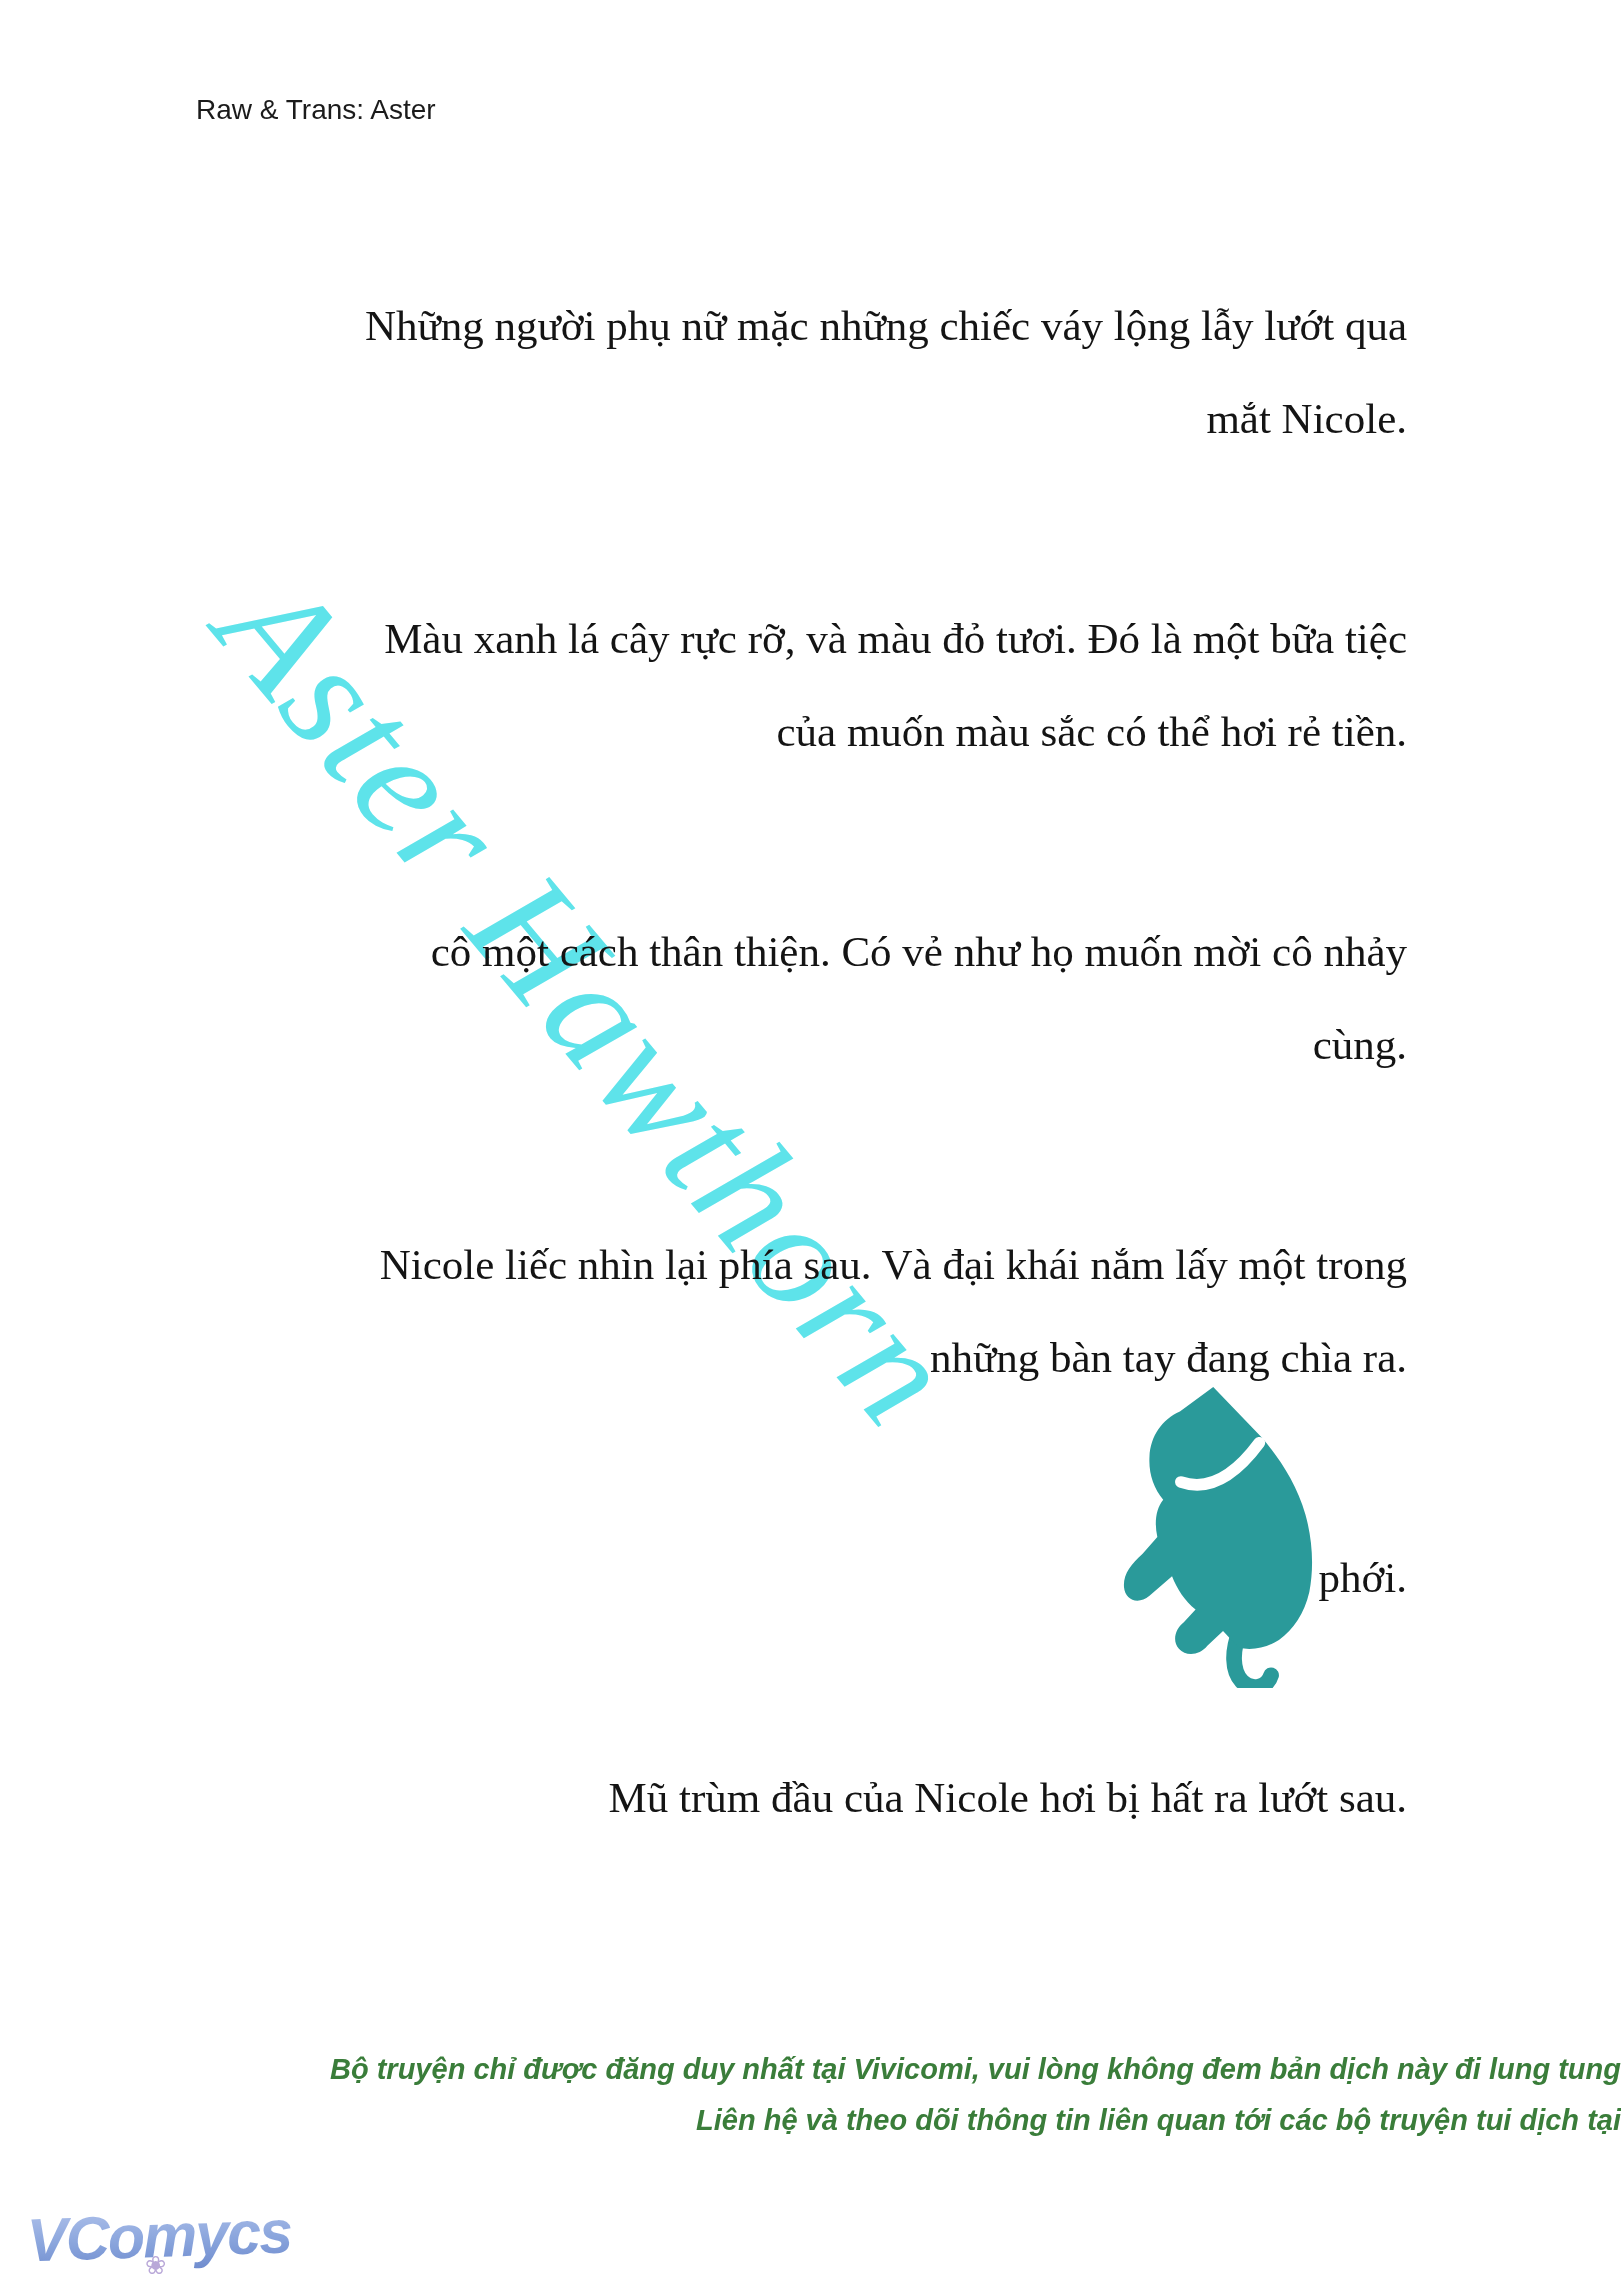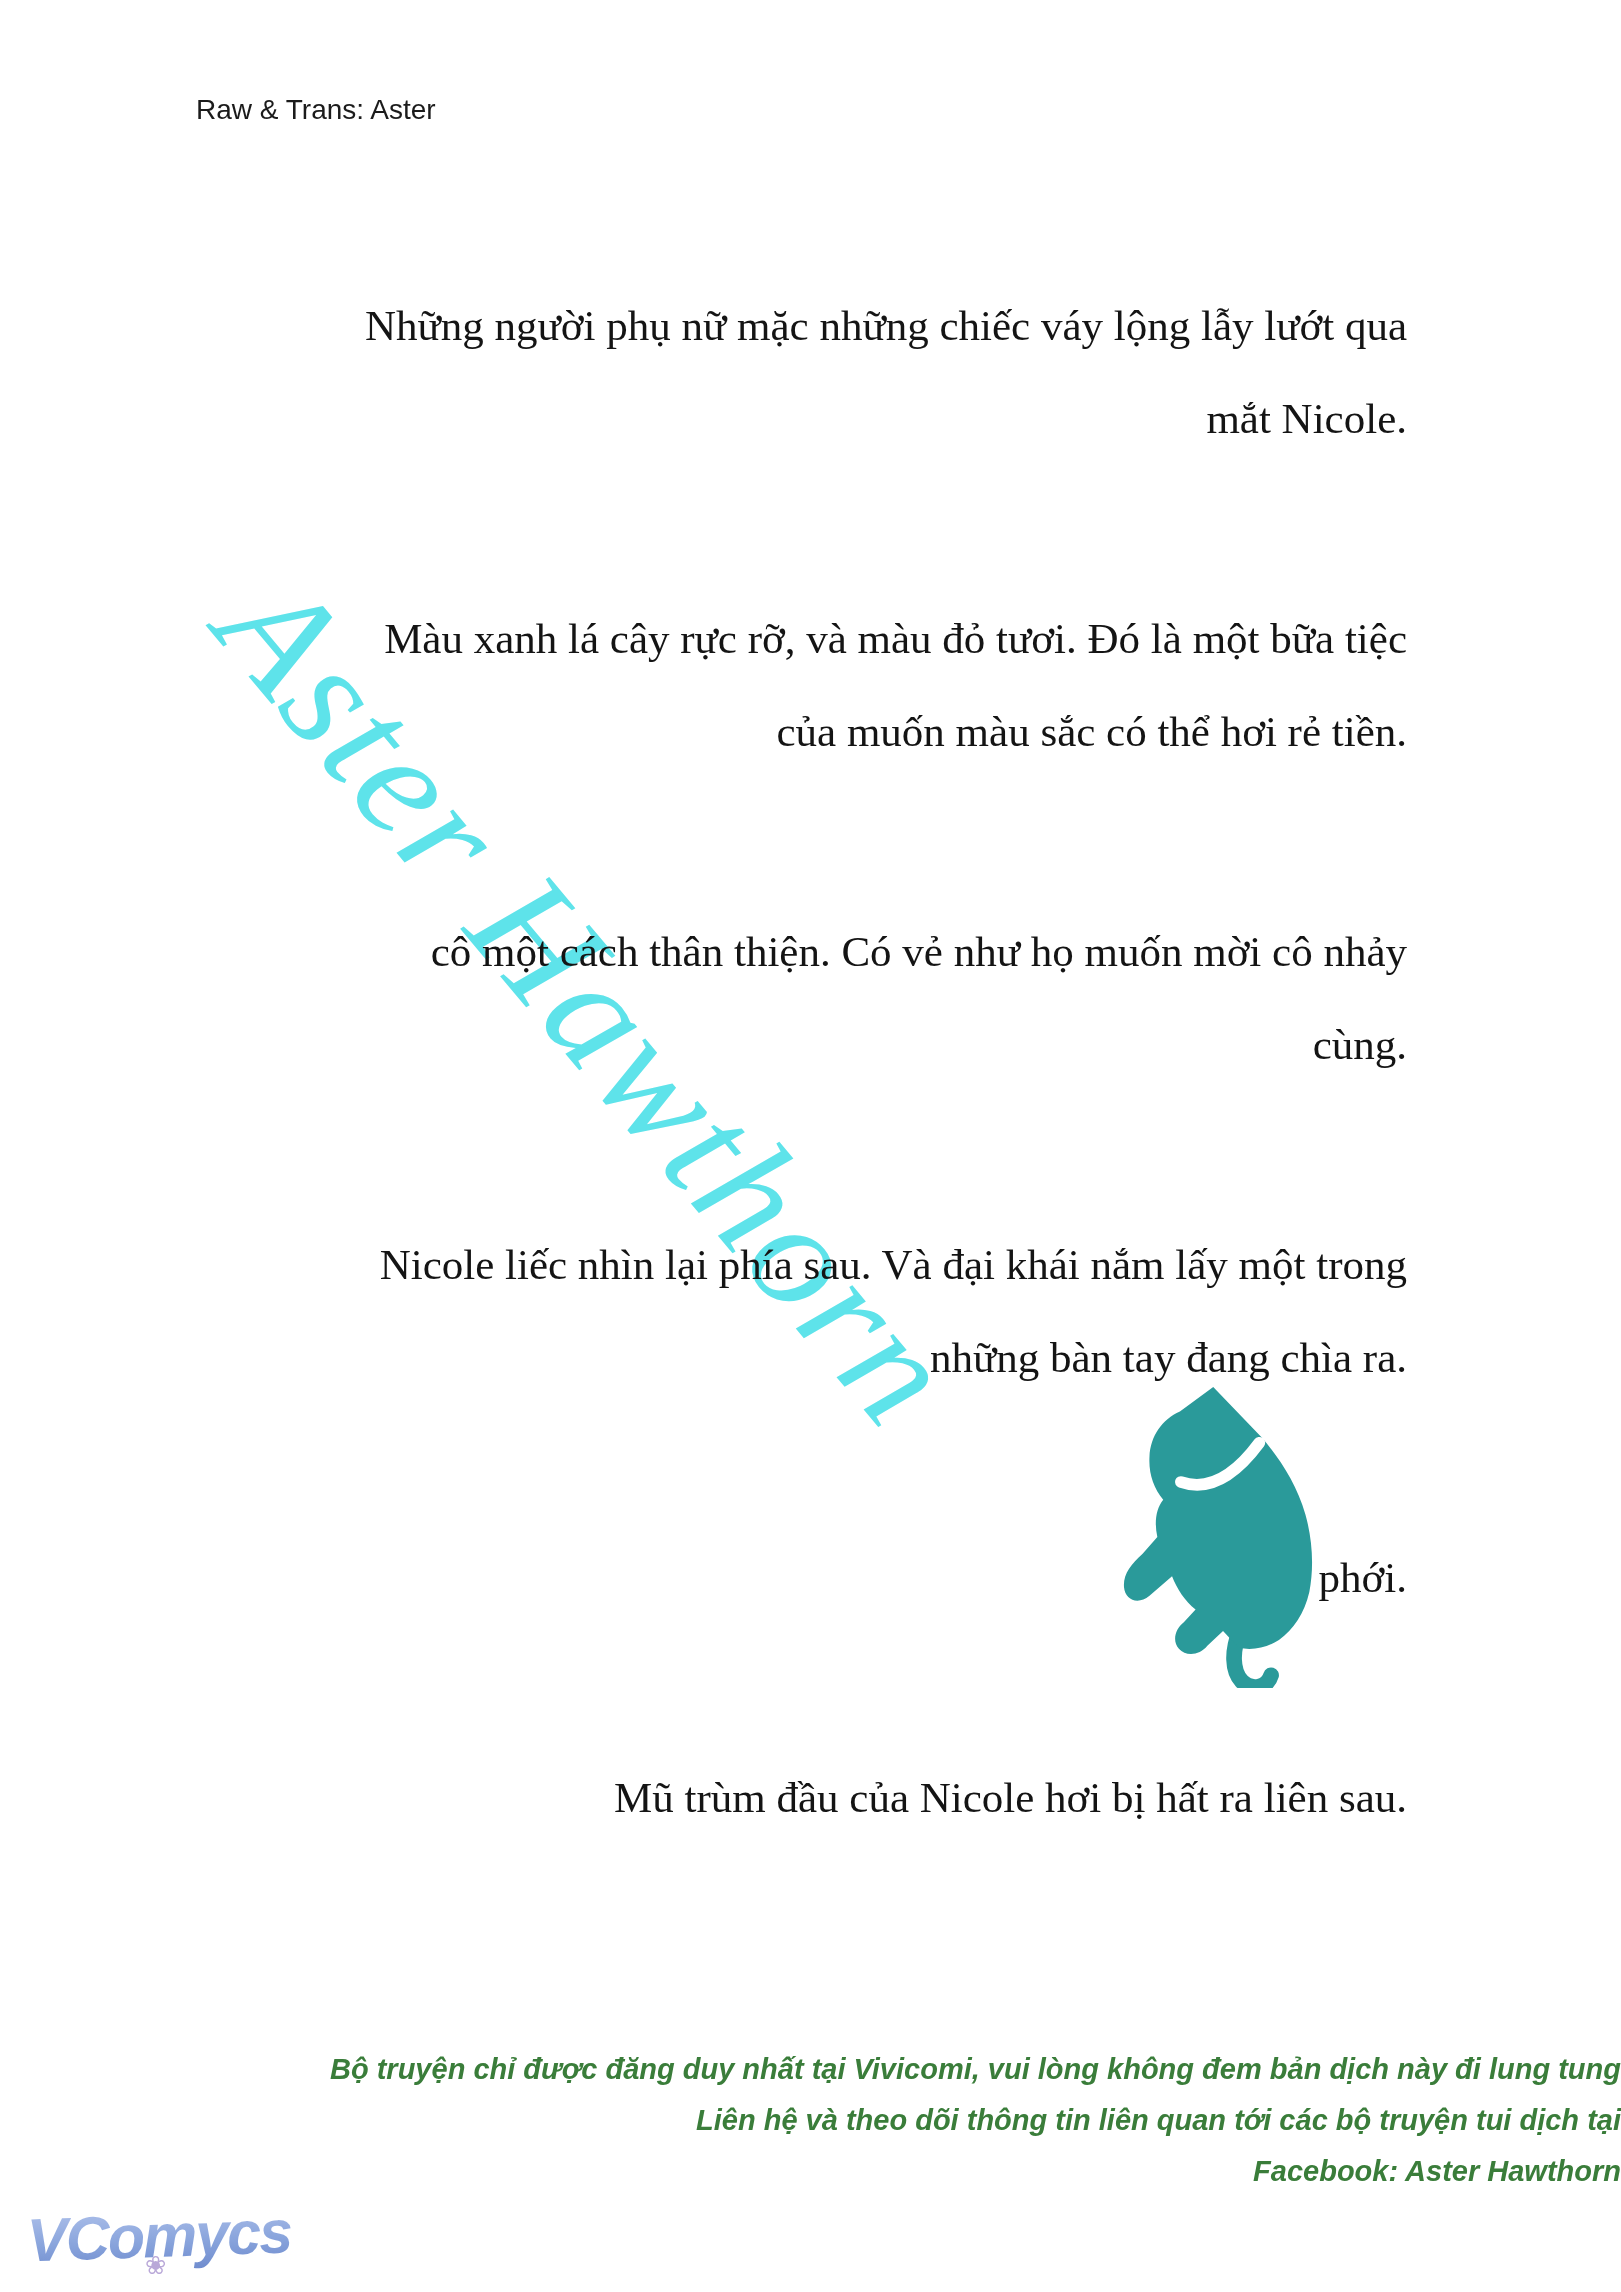--- a/index.html
+++ b/index.html
@@ -106,21 +106,21 @@
     <div class="line">cùng.</div>
   </div>
   <div class="paragraph">
     <div class="line">Nicole liếc nhìn lại phía sau. Và đại khái nắm lấy một trong</div>
     <div class="line">những bàn tay đang chìa ra.</div>
   </div>
   <div class="paragraph">
     <div class="line">Phấp phới.</div>
   </div>
   <div class="paragraph">
-    <div class="line">Mũ trùm đầu của Nicole hơi bị hất ra liên sau.</div>
+    <div class="line">Mũ trùm đầu của Nicole hơi bị hất ra lướt sau.</div>
   </div>
 </div>
 
 <div class="cat-wrap">
   <svg width="206" height="304" viewBox="0 0 210 310" xmlns="http://www.w3.org/2000/svg">
 
     <path d="M 120,252 C 112,272 112,292 122,303 C 132,313 148,310 152,297" fill="none" stroke="#2a9a9a" stroke-width="16" stroke-linecap="round"></path>
 
     <path d="M 93,3
              L 143,55
@@ -143,18 +143,17 @@
              C 29,53 41,36 59,28
              Z" fill="#2a9a9a"></path>
 
     <path d="M 60,100 Q 100,114 140,60" fill="none" stroke="#ffffff" stroke-width="12" stroke-linecap="round"></path>
   </svg>
 </div>
 
 <div class="page-footer">
   <div>Bộ truyện chỉ được đăng duy nhất tại Vivicomi, vui lòng không đem bản dịch này đi lung tung</div>
   <div>Liên hệ và theo dõi thông tin liên quan tới các bộ truyện tui dịch tại</div>
-  <div>Facebook: Aster Hawthorn</div>
 </div>
 
 <div class="logo">VComycs</div>
 <div class="logo-flower">❀</div>
 
 
 </body></html>

